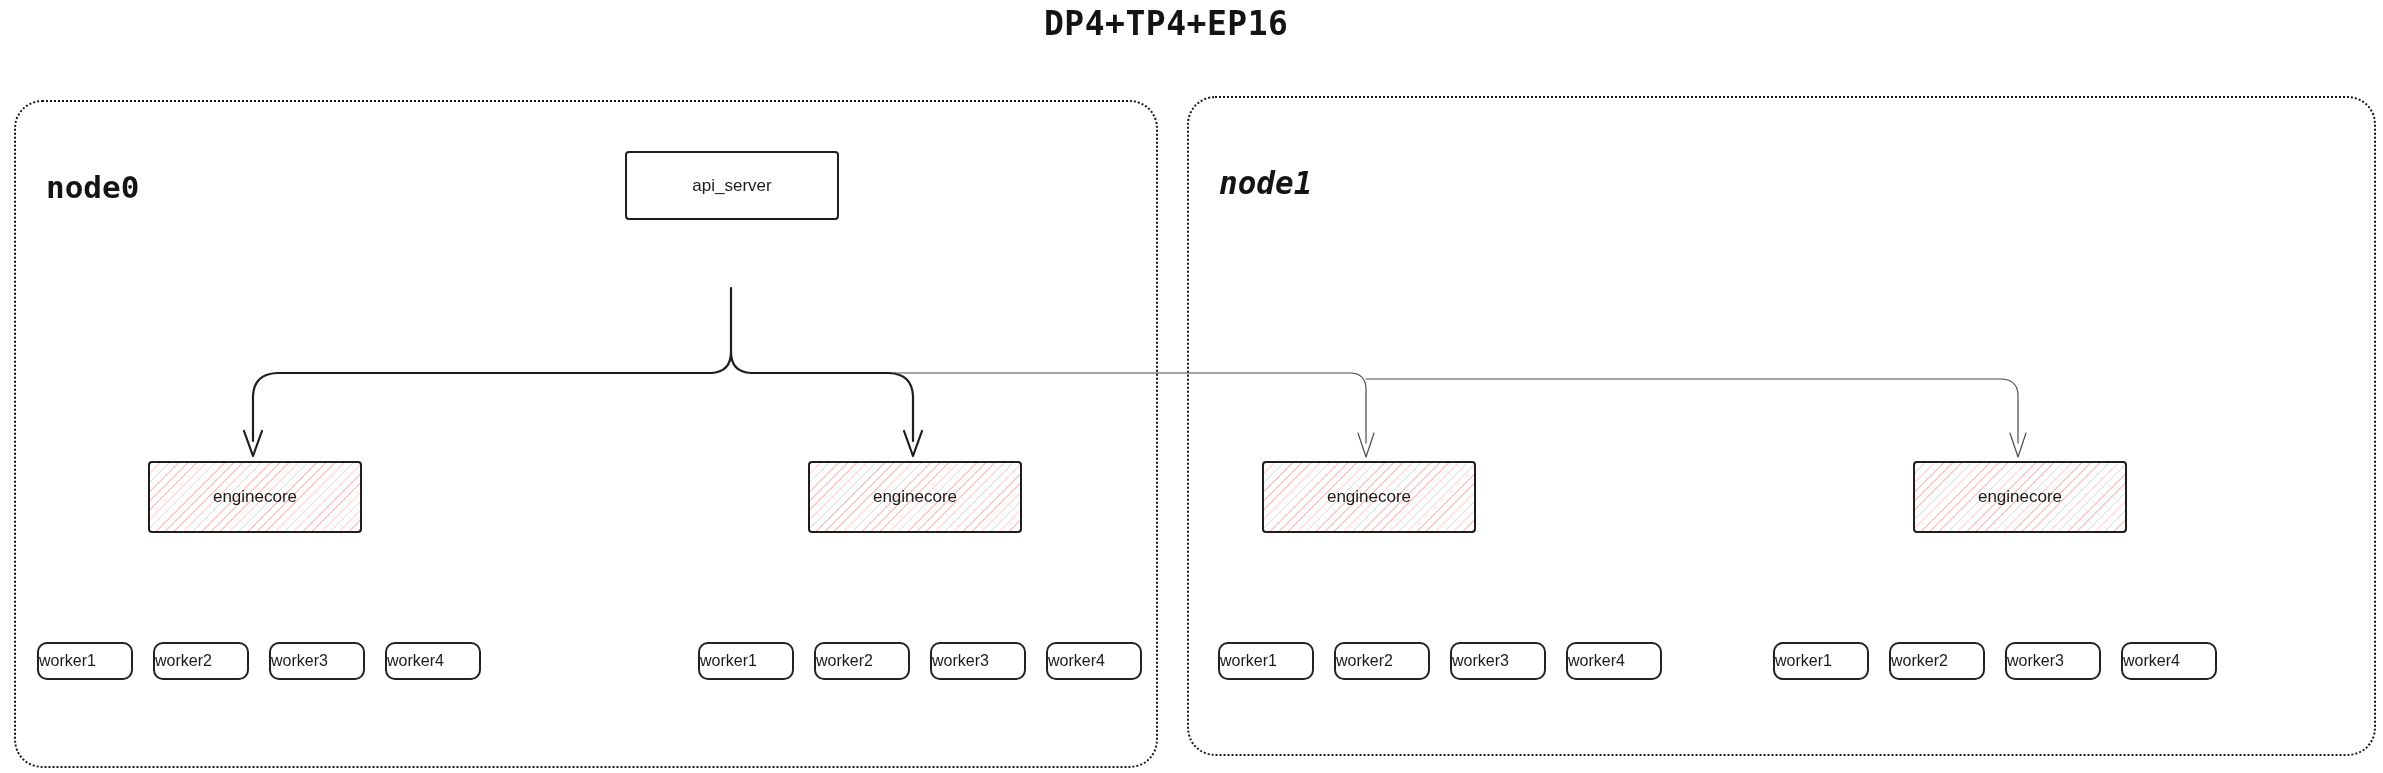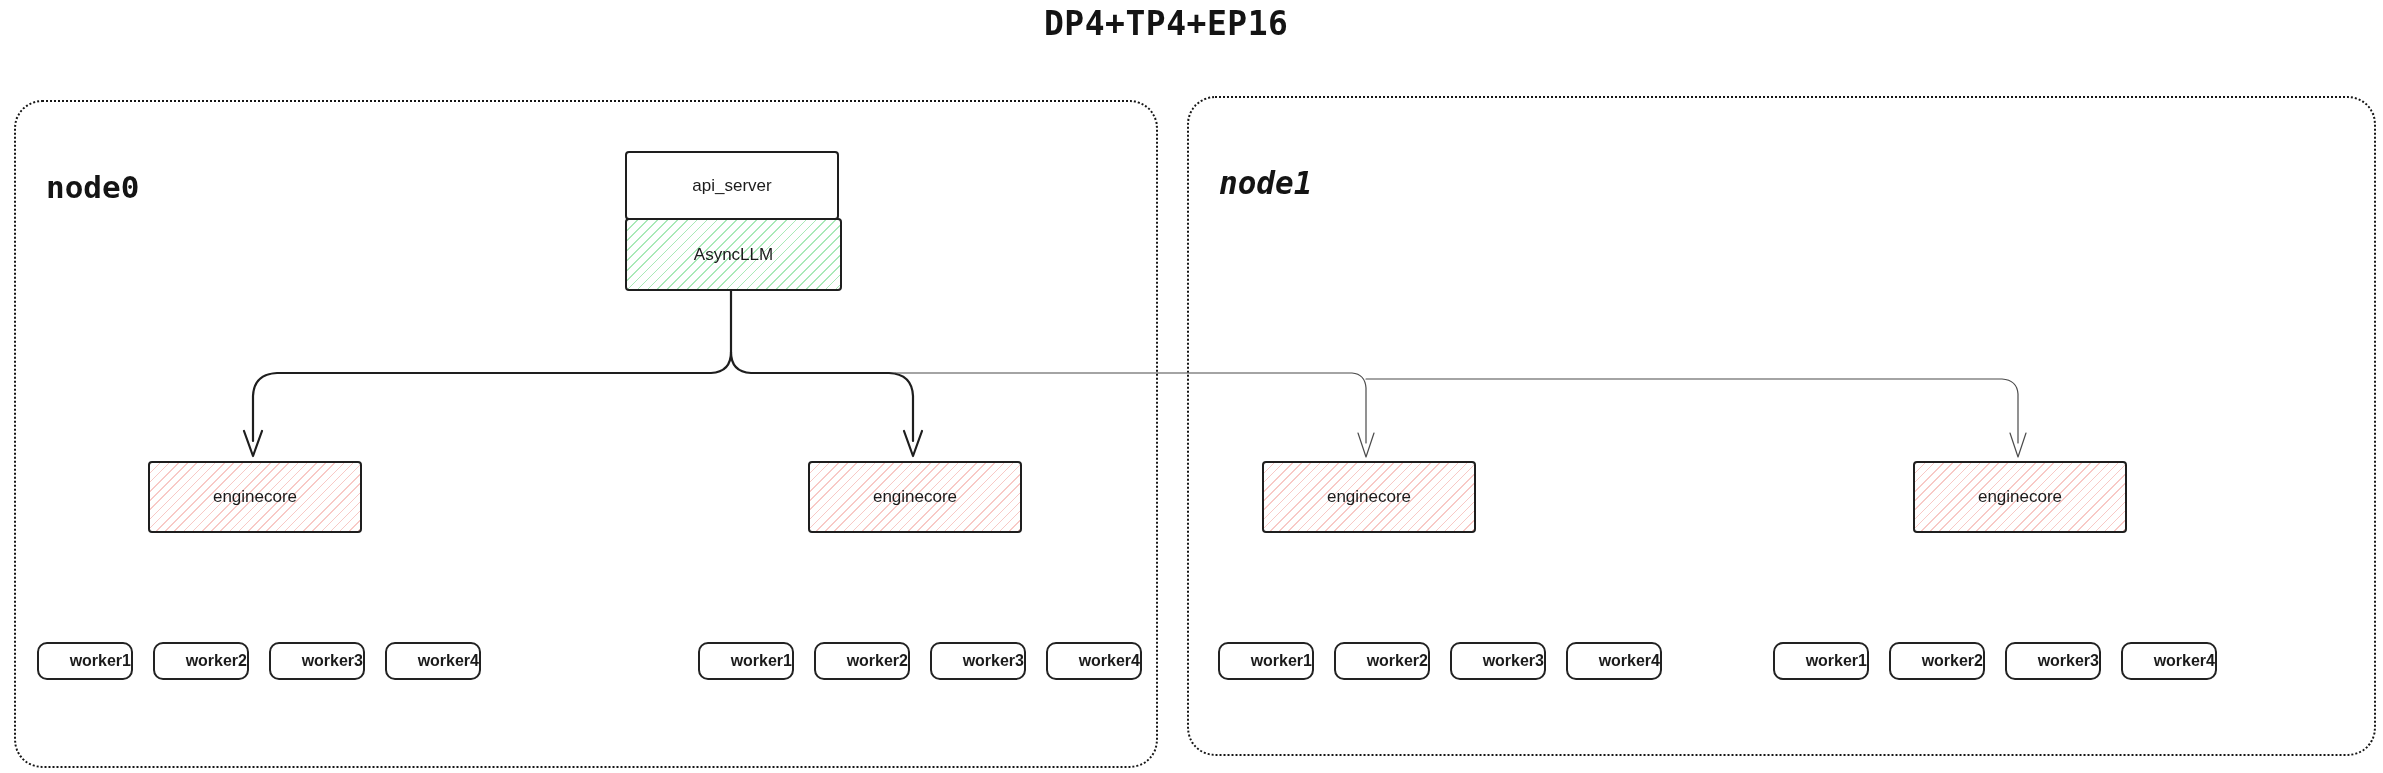--- a/index.html
+++ b/index.html
@@ -34,23 +34,23 @@
   .ec1{left:148px;} .ec2{left:808px;} .ec3{left:1262px;} .ec4{left:1913px;}
   .hatch-green{
     background-image:repeating-linear-gradient(135deg,#a9e9b7 0,#a9e9b7 1.2px,transparent 1.2px,transparent 7px);
   }
   .hatch-red{
     background-image:repeating-linear-gradient(135deg,#f8c9c6 0,#f8c9c6 1.1px,transparent 1.1px,transparent 6.5px);
   }
   .wgroup{position:absolute;top:642px;display:flex;gap:20px;z-index:2;}
   .wg1{left:37px;} .wg2{left:698px;} .wg3{left:1218px;} .wg4{left:1773px;}
   .worker{
-    width:96px;height:38px;display:flex;align-items:center;justify-content:flex-end;
+    width:96px;height:38px;display:flex;align-items:center;justify-content:flex-start;
     border:2px solid #222222;border-radius:10px;background:#ffffff;font-size:16px;
-    box-sizing:border-box;white-space:nowrap;font-weight:bold;
+    box-sizing:border-box;white-space:nowrap;
   }
   svg.connectors{position:absolute;left:0;top:0;z-index:1;pointer-events:none;}
 </style>
 </head>
 <body>
 
 <div class="canvas">
 
   <div class="title">DP4+TP4+EP16</div>
 
@@ -74,23 +74,20 @@
   </div>
 
   <div class="node-box node1">
     <div class="node-label">node1</div>
   </div>
 
   <div class="box api">
     <span>api_server</span>
   </div>
 
-  <div class="box async hatch-green">
-    <span>AsyncLLM</span>
-  </div>
 
   <div class="box ec ec1 hatch-red">
     <span>enginecore</span>
   </div>
   <div class="box ec ec2 hatch-red">
     <span>enginecore</span>
   </div>
   <div class="box ec ec3 hatch-red">
     <span>enginecore</span>
   </div>

